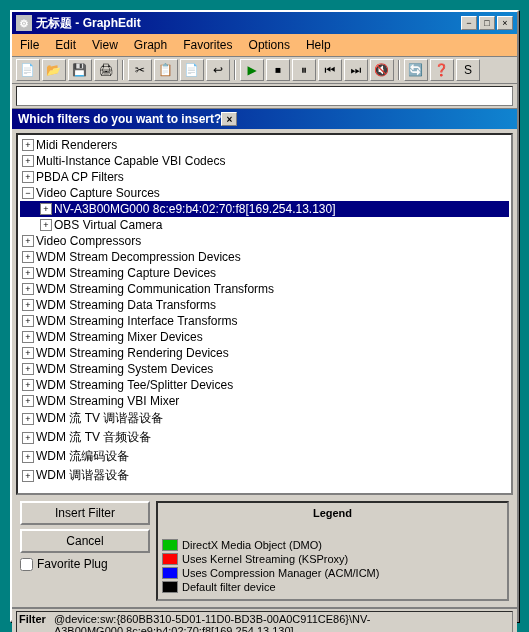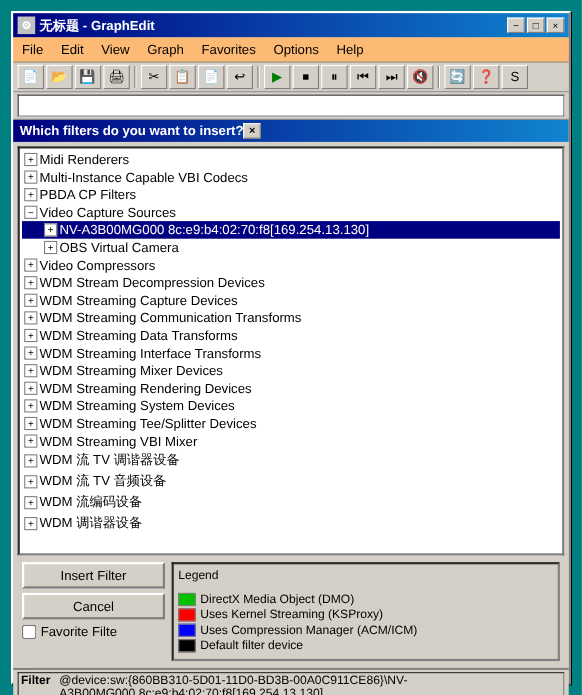--- a/index.html
+++ b/index.html
@@ -221,22 +221,23 @@
       text-align: center;
     }
     .legend-box {
       flex: 1;
       border: 2px inset #808080;
       background: #d4d0c8;
       padding: 4px;
       font-size: 11px;
     }
     .legend-title {
-      font-weight: normal;
-      margin-bottom: 10px;
+      font-weight: bold;
+      margin-bottom: 20px;
+      text-align: center;
     }
     .legend-item {
       display: flex;
       align-items: center;
       gap: 4px;
       margin-bottom: 2px;
     }
     .legend-color {
       width: 16px;
       height: 12px;
@@ -416,21 +417,21 @@
             <span>WDM 调谐器设备</span>
           </div>
         </div>
 
         <div class="dialog-bottom">
           <div class="dialog-bottom-left">
             <button class="btn-action">Insert Filter</button>
             <button class="btn-action">Cancel</button>
             <div class="checkbox-row">
               <input type="checkbox" style="">
-              <span>Favorite Filte</span>
+              <span>Favorite Plug</span>
             </div>
           </div>
 
           <div class="legend-box">
             <div class="legend-title">Legend</div>
             <div class="legend-item">
               <div class="legend-color" style="background:#00c000;"></div>
               <span>DirectX Media Object (DMO)</span>
             </div>
             <div class="legend-item">

